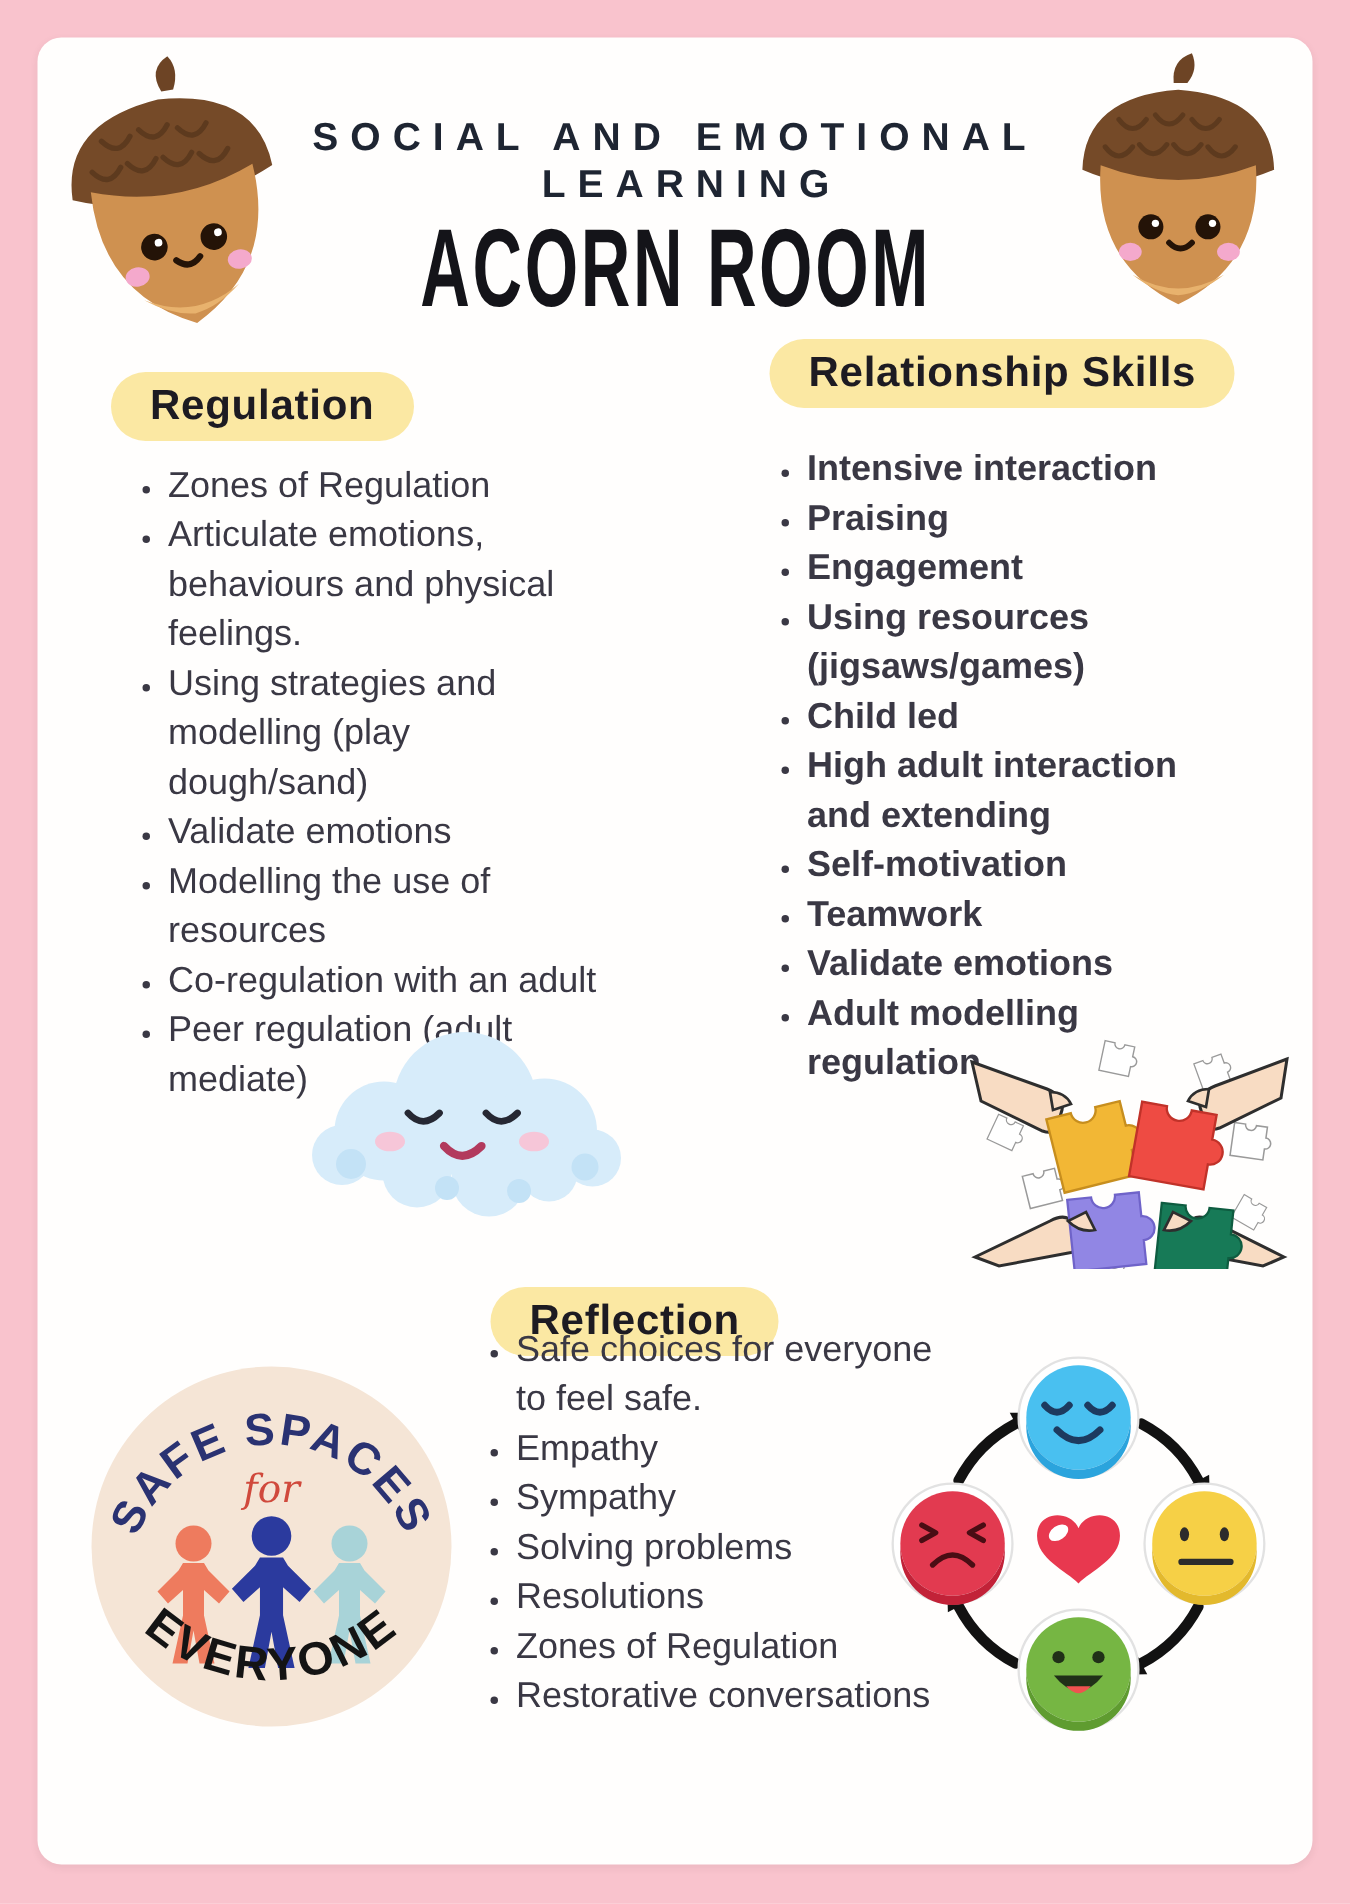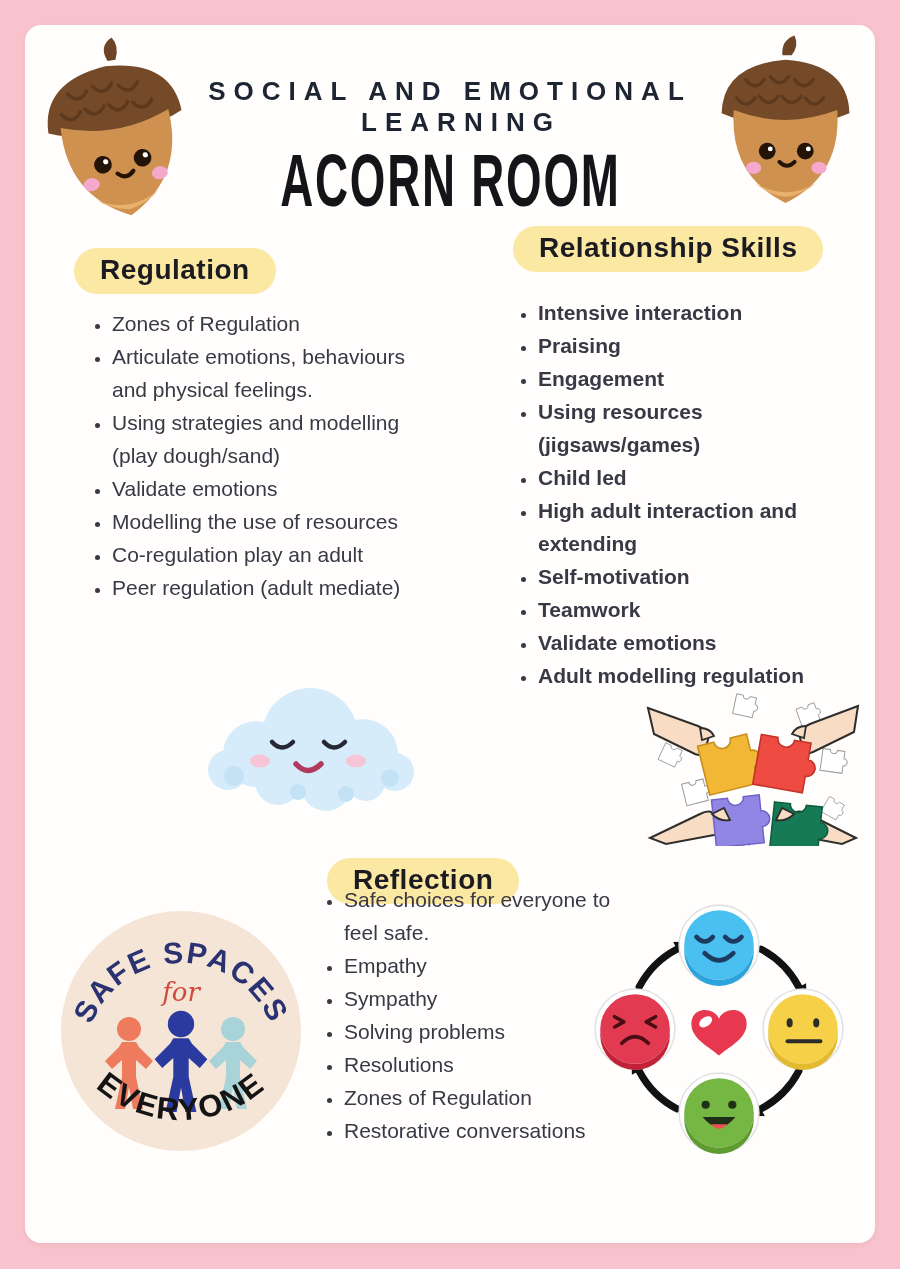--- a/index.html
+++ b/index.html
@@ -24,21 +24,21 @@
 
   
   .pill { position:absolute; background:#fbe8a3; border-radius:24px; padding:6px 26px 8px;
           font-weight:700; font-size:28px; color:#1d1b22; letter-spacing:.5px; white-space:nowrap; }
   .pill-regulation { left:74px;  top:248px; }
   .pill-relationship { left:513px; top:226px; }
   .pill-reflection { left:327px; top:831px;margin-top:27px; }
 
   
   ul.blist { position:absolute; list-style:disc outside; padding-left:26px;
-             font-size:21px; line-height:33px; color:#3a3844; }
+             font-size:24px; line-height:33px; color:#3a3844; }
   ul.blist li::marker { color:#3a3844; font-size:18px; }
   .list-regulation { left:86px;  top:307px; width:322px; }
   .list-relationship { left:512px; top:296px; width:292px;font-weight:bold; }
   .list-reflection { left:318px; top:883px; width:312px; }
 
   .illus { position:absolute; }
   .cloud-pos  { left:198px; top:668px; width:228px; height:158px; }
   .puzzle-pos { left:646px; top:686px; width:214px; height:160px; }
   .badge-pos  { left:57px;  top:906px; width:248px; height:250px; }
   .cycle-pos  { left:592px; top:900px; width:254px; height:258px; }
@@ -91,21 +91,21 @@
     <span class="title">ACORN ROOM</span>
   </div>
 
   <div class="pill pill-regulation">Regulation</div>
   <ul class="blist list-regulation">
     <li>Zones of Regulation</li>
     <li>Articulate emotions, behaviours and physical feelings.</li>
     <li>Using strategies and modelling (play dough/sand)</li>
     <li>Validate emotions</li>
     <li>Modelling the use of resources</li>
-    <li>Co-regulation play an adult</li>
+    <li>Co-regulation with an adult</li>
     <li>Peer regulation (adult mediate)</li>
   </ul>
 
   <div class="pill pill-relationship">Relationship Skills</div>
   <ul class="blist list-relationship">
     <li>Intensive interaction</li>
     <li>Praising</li>
     <li>Engagement</li>
     <li>Using resources (jigsaws/games)</li>
     <li>Child led</li>

